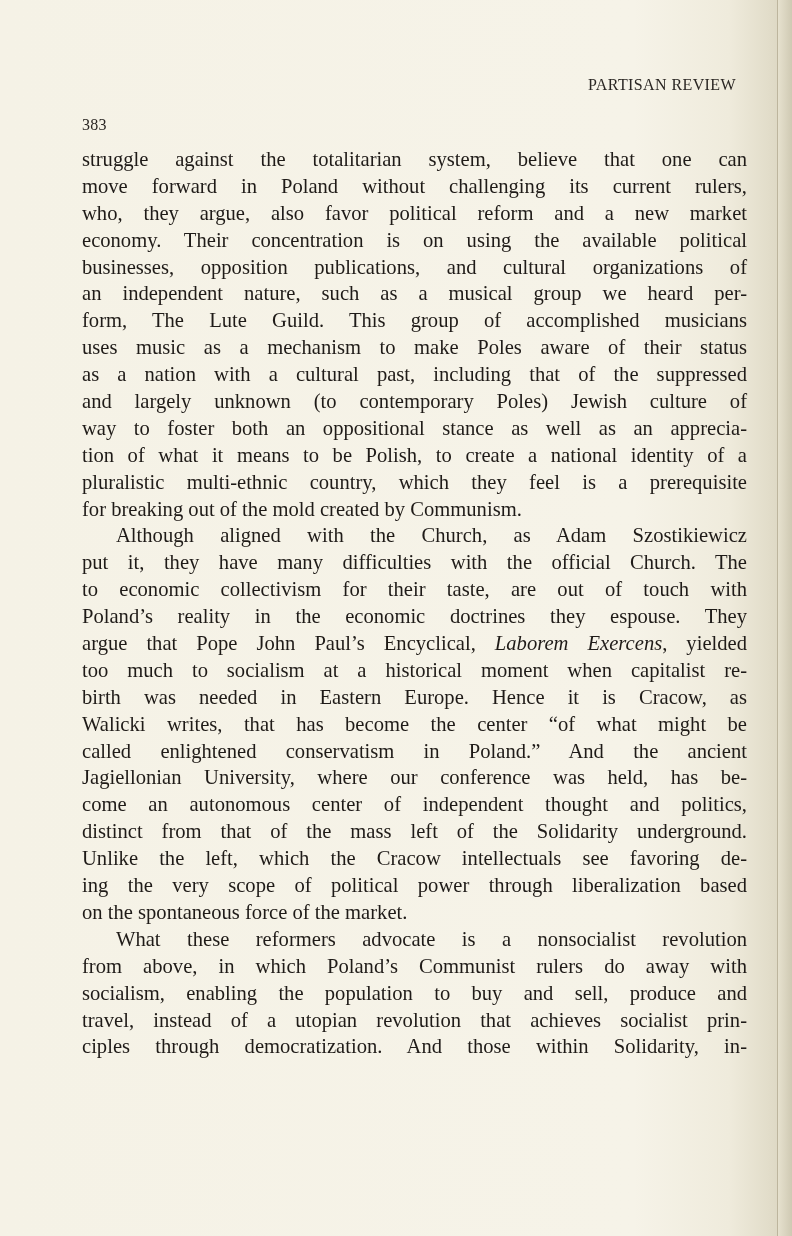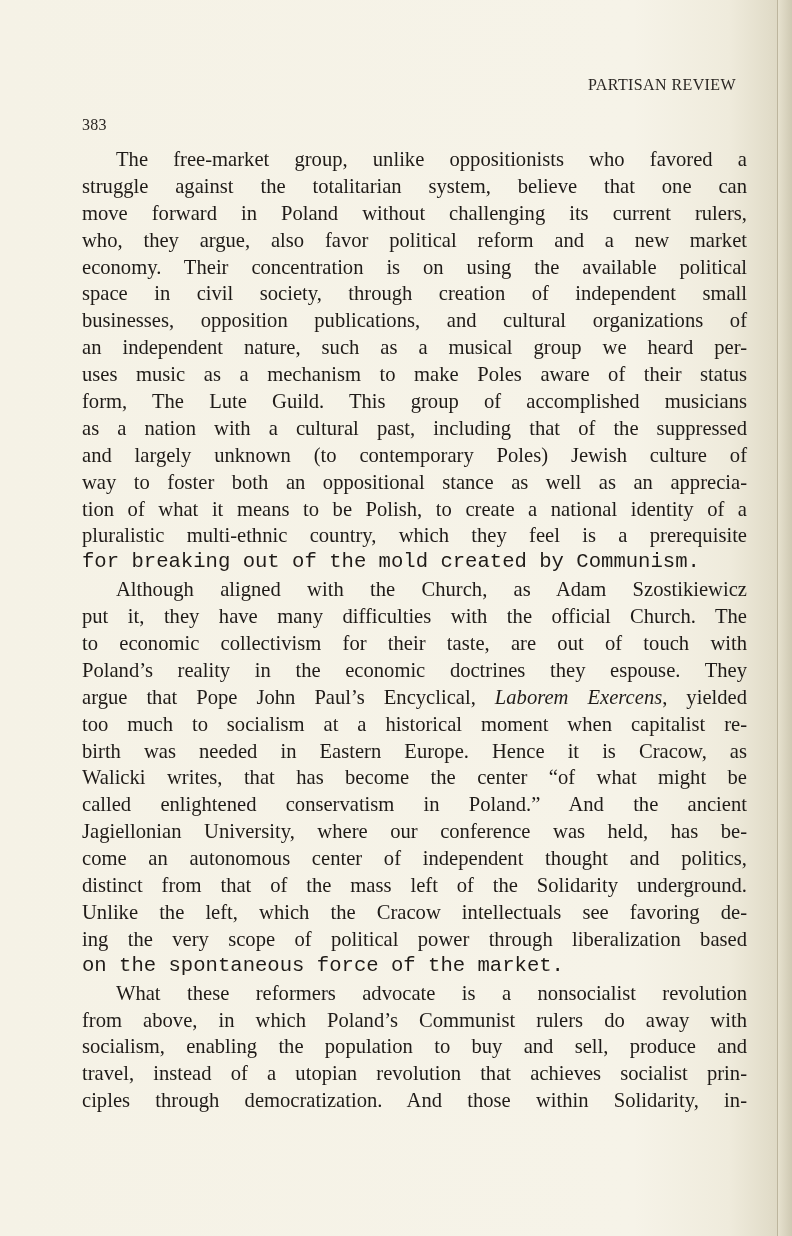--- a/index.html
+++ b/index.html
@@ -63,50 +63,47 @@
   }
   .line {
     display: block;
     white-space: nowrap;
     text-align: justify;
     text-align-last: justify;
     height: 26.9px;
   }
   .line.last {
     text-align-last: left;
-    font-family: Liberation Mono, monospace;
   }
   .line.indent {
     padding-left: 34px;
   }
   .line i { font-style: italic; }
 </style>
 </head>
 <body>
 
 <div class="page">
   <div class="edge"></div>
 
   <div class="running-head">
     <span class="page-number">383</span>
     <span class="journal-title">PARTISAN REVIEW</span>
   </div>
 
   <div class="body-text">
     <div id="p0">
-        <div class="line indent">The free-market group, unlike oppositionists who favored a</div>
         <div class="line">struggle against the totalitarian system, believe that one can</div>
         <div class="line">move forward in Poland without challenging its current rulers,</div>
         <div class="line">who, they argue, also favor political reform and a new market</div>
         <div class="line">economy. Their concentration is on using the available political</div>
-        <div class="line">space in civil society, through creation of independent small</div>
         <div class="line">businesses, opposition publications, and cultural organizations of</div>
         <div class="line">an independent nature, such as a musical group we heard per-</div>
+        <div class="line">form, The Lute Guild. This group of accomplished musicians</div>
         <div class="line">uses music as a mechanism to make Poles aware of their status</div>
-        <div class="line">form, The Lute Guild. This group of accomplished musicians</div>
         <div class="line">as a nation with a cultural past, including that of the suppressed</div>
         <div class="line">and largely unknown (to contemporary Poles) Jewish culture of</div>
         <div class="line">way to foster both an oppositional stance as well as an apprecia-</div>
         <div class="line">tion of what it means to be Polish, to create a national identity of a</div>
         <div class="line">pluralistic multi-ethnic country, which they feel is a prerequisite</div>
         <div class="line last">for breaking out of the mold created by Communism.</div>
       </div>
     <div id="p1">
         <div class="line indent">Although aligned with the Church, as Adam Szostikiewicz</div>
         <div class="line">put it, they have many difficulties with the official Church. The</div>

